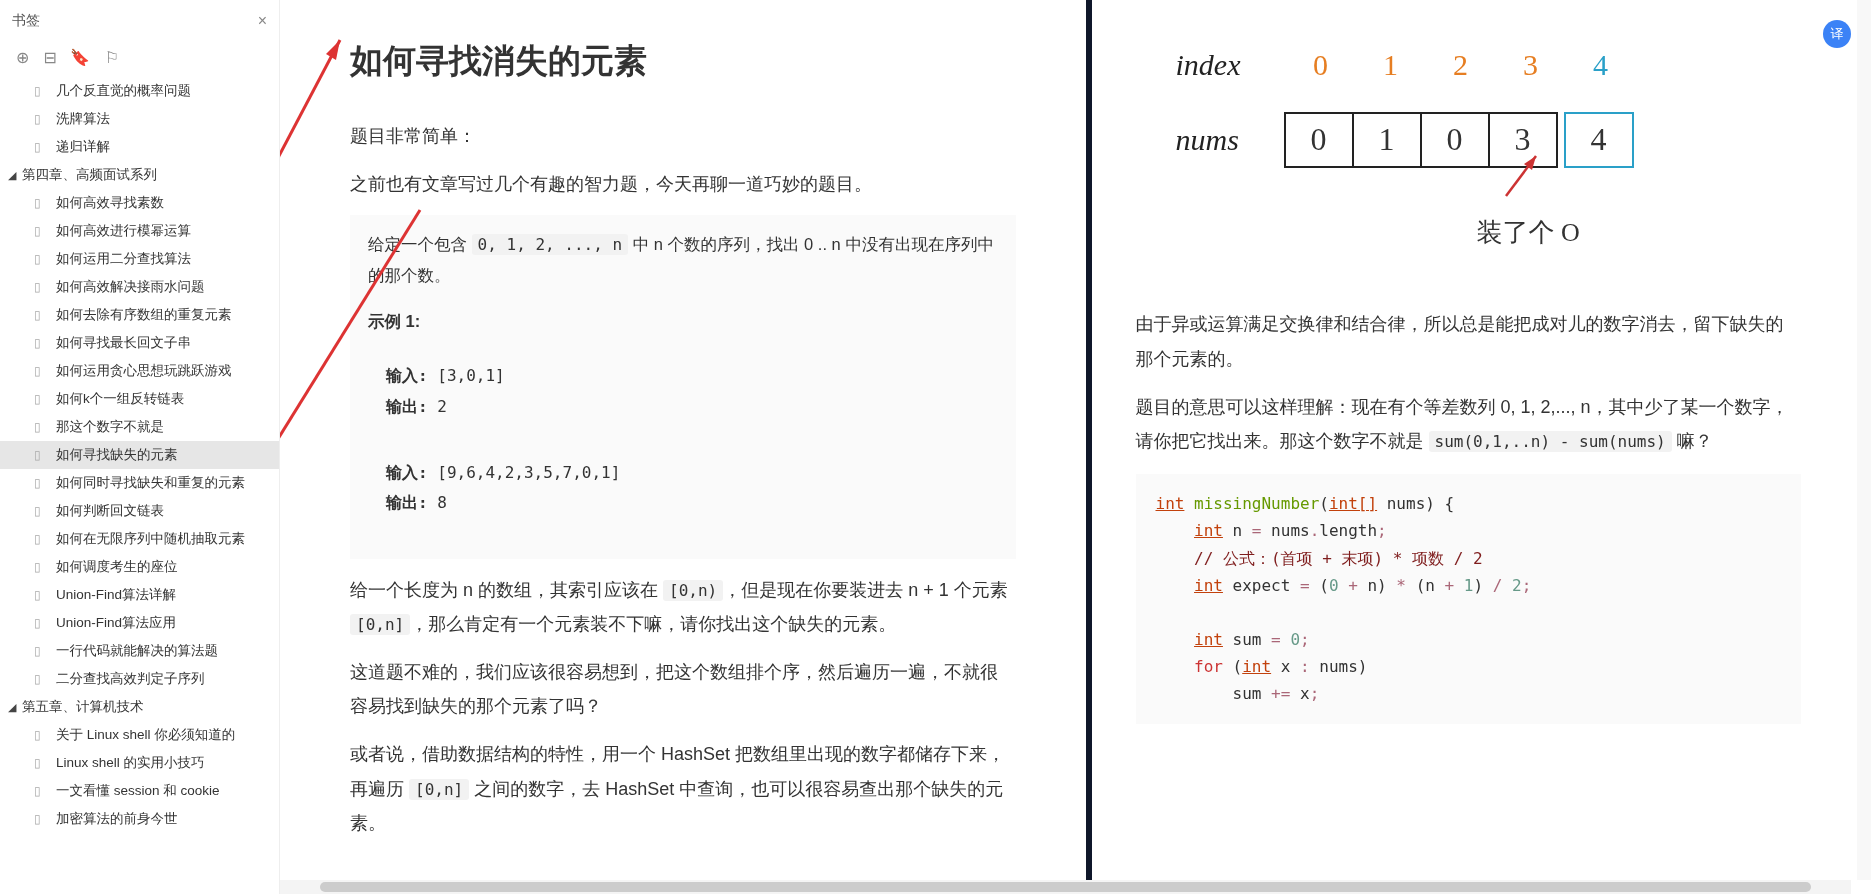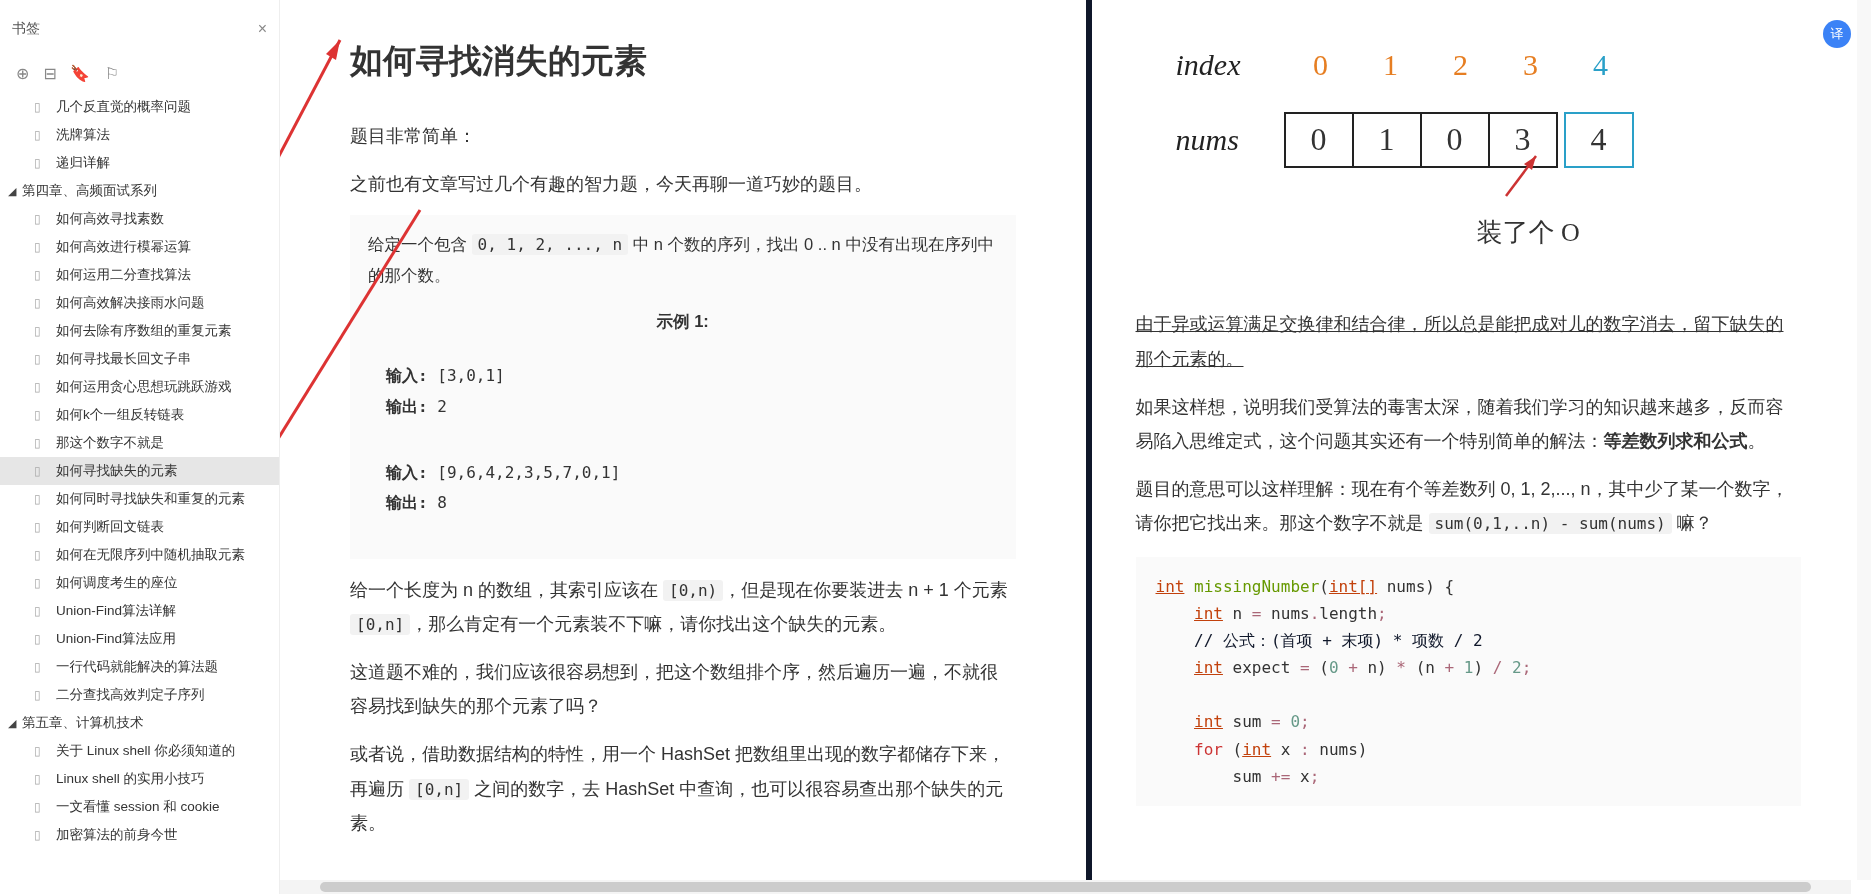--- a/index.html
+++ b/index.html
@@ -1,19 +1,19 @@
 <!DOCTYPE html>
 <html><head>
 <meta charset="utf-8">
 <style>
 * { margin: 0; padding: 0; box-sizing: border-box; }
 body { font-family: "Microsoft YaHei", "PingFang SC", sans-serif; background: #fff; color: #333; overflow: hidden; }
 .app { display: flex; width: 1871px; height: 894px; }
 .sidebar { width: 280px; border-right: 1px solid #eee; display: flex; flex-direction: column; }
-.sidebar-header { display: flex; align-items: center; justify-content: space-between; padding: 20px 12px; font-size: 14px; }
+.sidebar-header { display: flex; align-items: center; justify-content: space-between; padding: 12px 12px; font-size: 14px; }
 .sidebar-title { color: #555; }
 .close-x { cursor: pointer; color: #888; font-size: 16px; }
 .toolbar-icons { display: flex; gap: 14px; padding: 6px 16px 10px; color: #888; font-size: 16px; }
 .toolbar-icons span { cursor: pointer; }
 .toc { flex: 1; overflow-y: auto; padding-bottom: 20px; }
 .toc-chapter { display: flex; align-items: center; padding: 5px 8px; font-size: 13.5px; cursor: pointer; }
 .toc-chapter .arrow { width: 14px; color: #444; font-size: 11px; }
 .toc-item { display: flex; align-items: center; padding: 5px 8px 5px 34px; font-size: 13.5px; cursor: pointer; color: #333; }
 .toc-item.selected { background: #e6e6e6; }
 .bm-icon { width: 16px; margin-right: 6px; color: #aaa; font-size: 12px; }
@@ -35,21 +35,21 @@
 .diag-label { width: 110px; font-size: 30px; font-style: italic; color: #222; }
 .idx-cell { width: 70px; text-align: center; font-size: 30px; font-weight: 300; }
 .idx-0 { color: #e67e22; } .idx-1 { color: #e67e22; } .idx-2 { color: #e67e22; } .idx-3 { color: #e67e22; } .idx-4 { color: #2aa0c8; }
 .nums-cell { width: 70px; height: 56px; border: 2px solid #222; display: flex; align-items: center; justify-content: center; font-size: 32px; margin-left: -2px; }
 .nums-cell.hl { border-color: #2aa0c8; margin-left: 6px; }
 .diag-caption { text-align: center; font-size: 26px; color: #333; margin-top: 40px; margin-left: 120px; }
 .diag-arrow { position: absolute; left: 360px; top: 130px; }
 .diag-arrow line { stroke: #c33; stroke-width: 2.5; }
 .diag-arrow polygon { fill: #c33; }
 .code-block { background: #fafafa; padding: 16px 20px; margin-top: 16px; font-family: "Consolas", monospace; font-size: 16px; line-height: 1.7; white-space: pre; overflow: hidden; }
-.tk-kw { color: #c33; } .tk-type { color: #c2410c; text-decoration: underline; } .tk-fn { color: #690; } .tk-num { color: #698; } .tk-cm { color: #0f172a; } .tk-op { color: #a67; }
+.tk-kw { color: #c33; } .tk-type { color: #c2410c; text-decoration: underline; } .tk-fn { color: #690; } .tk-num { color: #698; } .tk-cm { color: #7f1d1d; } .tk-op { color: #a67; }
 .badge { position: absolute; top: 20px; right: 20px; width: 28px; height: 28px; border-radius: 50%; background: #3b82f6; color: #fff; display: flex; align-items: center; justify-content: center; font-size: 13px; cursor: pointer; }
 .scrollbar-h { position: absolute; bottom: 0; left: 280px; right: 20px; height: 14px; background: #f4f4f4; }
 .scrollbar-h .thumb { position: absolute; left: 40px; right: 40px; top: 2px; height: 10px; background: #ccc; border-radius: 5px; }
 .scrollbar-v { position: absolute; top: 0; bottom: 14px; right: 0; width: 14px; background: #f8f8f8; }
 </style>
 </head>
 <body>
 
 <div class="app">
   <div class="sidebar">
@@ -189,21 +189,21 @@
       </svg>
       <svg class="arrow-red" style="left:-60px; top:200px;" width="220" height="320">
         <line x1="200" y1="10" x2="20" y2="300"></line>
           <polygon points="20,300 38,290 30,278"></polygon>
       </svg>
       <h1>如何寻找消失的元素</h1>
       <p>题目非常简单：</p>
       <p>之前也有文章写过几个有趣的智力题，今天再聊一道巧妙的题目。</p>
       <div class="problem-box">
         <span>给定一个包含 </span><code class="inline">0, 1, 2, ..., n</code><span> 中 n 个数的序列，找出 0 .. n 中没有出现在序列中的那个数。</span>
-        <p style="margin-top:14px;text-align:center;"><strong>示例 1:</strong></p>
+        <p style="margin-top:14px;"><strong>示例 1:</strong></p>
         <div class="example-box">
           <span class="kw">输入:</span><span> [3,0,1]</span><br>
           <span class="kw">输出:</span><span> 2</span>
         </div>
         <div class="example-box">
           <span class="kw">输入:</span><span> [9,6,4,2,3,5,7,0,1]</span><br>
           <span class="kw">输出:</span><span> 8</span>
         </div>
       </div>
       <p><span>给一个长度为 n 的数组，其索引应该在 </span><code class="inline">[0,n)</code><span>，但是现在你要装进去 n + 1 个元素 </span><code class="inline">[0,n]</code><span>，那么肯定有一个元素装不下嘛，请你找出这个缺失的元素。</span></p>
@@ -233,22 +233,21 @@
               <div class="nums-cell">3</div>
               <div class="nums-cell hl">4</div>
             </div>
         </div>
         <svg class="diag-arrow" width="60" height="60">
           <line x1="10" y1="50" x2="40" y2="10"></line>
             <polygon points="40,10 28,18 36,24"></polygon>
         </svg>
         <div class="diag-caption">装了个 O</div>
       </div>
-      <p style="margin-top:40px;text-decoration:underline;">由于异或运算满足交换律和结合律，所以总是能把成对儿的数字消去，留下缺失的那个元素的。</p>
-      <p><span>如果这样想，说明我们受算法的毒害太深，随着我们学习的知识越来越多，反而容易陷入思维定式，这个问题其实还有一个特别简单的解法：</span><strong>等差数列求和公式</strong><span>。</span></p>
+      <p style="margin-top:40px;">由于异或运算满足交换律和结合律，所以总是能把成对儿的数字消去，留下缺失的那个元素的。</p>
       <p><span>题目的意思可以这样理解：现在有个等差数列 0, 1, 2,..., n，其中少了某一个数字，请你把它找出来。那这个数字不就是 </span><code class="inline">sum(0,1,..n) - sum(nums)</code><span> 嘛？</span></p>
       <div class="code-block" id="codeblk"><div><span class="tk-type">int</span> <span class="tk-fn">missingNumber</span>(<span class="tk-type">int[]</span> nums) {</div><div>    <span class="tk-type">int</span> n <span class="tk-op">=</span> nums<span class="tk-op">.</span>length<span class="tk-op">;</span></div><div>    <span class="tk-cm">// 公式：(首项 + 末项) * 项数 / 2</span></div><div>    <span class="tk-type">int</span> expect <span class="tk-op">=</span> (<span class="tk-num">0</span> <span class="tk-op">+</span> n) <span class="tk-op">*</span> (n <span class="tk-op">+</span> <span class="tk-num">1</span>) <span class="tk-op">/</span> <span class="tk-num">2</span><span class="tk-op">;</span></div><div> </div><div>    <span class="tk-type">int</span> sum <span class="tk-op">=</span> <span class="tk-num">0</span><span class="tk-op">;</span></div><div>    <span class="tk-kw">for</span> (<span class="tk-type">int</span> x <span class="tk-op">:</span> nums)</div><div>        sum <span class="tk-op">+=</span> x<span class="tk-op">;</span></div></div>
     </div>
 
     <div class="badge">译</div>
     <div class="scrollbar-v"></div>
   </div>
 </div>
 <div class="scrollbar-h">
     <div class="thumb"></div>

